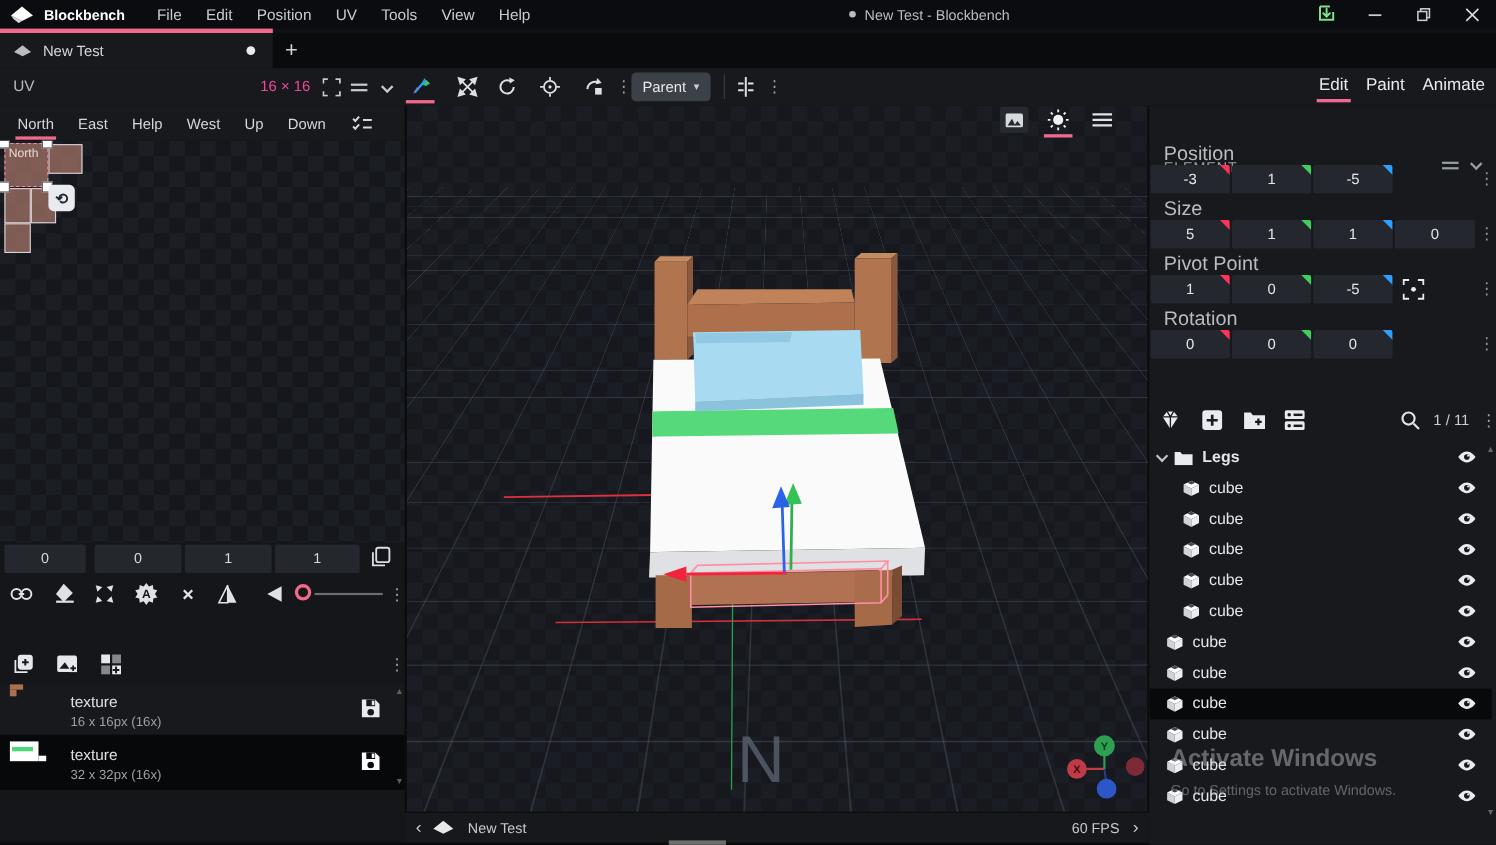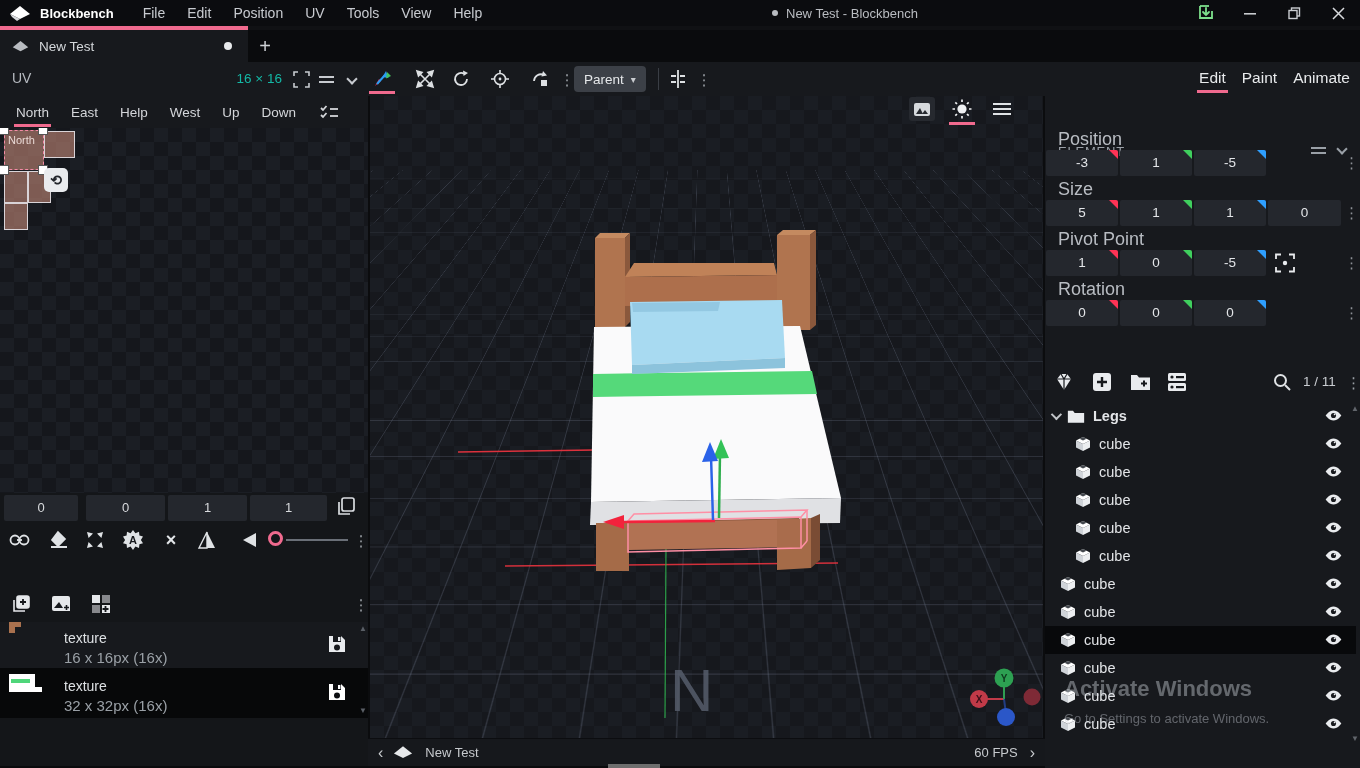--- a/index.html
+++ b/index.html
@@ -22,21 +22,21 @@
   .accent-underline { position:absolute; left:0; top:26px; width:248px; height:4px; background:#f06a8e; }
   
   .tabbar { position:absolute; left:0; top:30px; width:1360px; height:32px; background:#0a0b0d; display:flex; align-items:center; }
   .tab { width:248px; height:32px; background:#17191d; display:flex; align-items:center; padding:0 10px 0 12px; }
   .tab-label { margin-left:10px; font-size:13.5px; color:#d4d7da; flex:1; }
   .tab-dot { width:8px; height:8px; border-radius:50%; background:#e8eaec; margin-right:6px; }
   .tab-add { width:34px; text-align:center; font-size:20px; color:#cfd2d6; }
   
   .toolbar { position:absolute; left:0; top:62px; width:1360px; height:34px; background:#17191d; }
   .uv-label { position:absolute; left:12px; top:8px; font-size:14px; color:#b6bac0; }
-  .uv-size { position:absolute; left:226px; top:9px; width:56px; text-align:right; font-size:13.5px; color:#14b8a6; }
+  .uv-size { position:absolute; left:226px; top:9px; width:56px; text-align:right; font-size:13.5px; color:#ec4899; }
   .tbicon { position:absolute; top:7px; width:20px; height:20px; display:flex; align-items:center; justify-content:center; }
   .tool-underline { position:absolute; left:369px; top:29px; width:26px; height:3px; background:#f06a8e; }
   .parent-btn { position:absolute; left:574px; top:4px; height:26px; background:#3c4047; border-radius:4px; display:flex; align-items:center; padding:0 10px; gap:7px; font-size:13.5px; color:#e6e8ea; }
   .tb-divider { position:absolute; left:658px; top:6px; width:1px; height:22px; background:#3a3e45; }
   .dots { color:#9ba0a6; font-size:15px; letter-spacing:0; line-height:1; }
   .modes { position:absolute; right:10px; top:0; height:34px; display:flex; align-items:center; gap:16px; }
   .mode { font-size:15.5px; color:#e8eaec; position:relative; padding-bottom:2px; }
   .mode.active::after { content:""; position:absolute; left:-2px; right:-2px; bottom:-4px; height:3px; background:#f06a8e; }
   
   .leftpanel { position:absolute; left:0; top:96px; width:368px; height:672px; background:#141619; }
@@ -61,21 +61,21 @@
   .slider-line { position:absolute; left:286px; top:14px; width:62px; height:2px; background:#6a6f77; }
   .slider-knob { position:absolute; left:268px; top:6px; width:15px; height:15px; border:3px solid #f06a8e; border-radius:50%; background:transparent; }
   .panel-hdr { position:absolute; left:0; width:100%; height:30px;margin-top:40px; }
   .panel-hdr .hdr-label { position:absolute; left:16px; top:8px; font-size:13px; letter-spacing:.8px; color:#9aa0a7; }
   .hdr-eq { position:absolute; width:15px; height:7px; border-top:2px solid #9aa0a7; border-bottom:2px solid #9aa0a7; }
   .chev { display:inline-block; width:8px; height:8px; border-right:2px solid #9aa0a7; border-bottom:2px solid #9aa0a7; transform:rotate(45deg); }
   .textoolbar { position:absolute; left:0; top:494px; width:368px; height:30px; }
   .texrow { position:absolute; left:0; width:368px; display:flex; align-items:center; }
   .texthumb { position:absolute; left:8px; width:38px; height:38px; }
   .texname { position:absolute; left:64px; font-size:14px; color:#dde0e3; }
-  .texsize { position:absolute; left:64px; font-size:15px; color:#9aa0a6; }
+  .texsize { position:absolute; left:64px; font-size:12px; color:#9aa0a6; }
   .scroll-arrow { position:absolute; font-size:8px; color:#5a5f66; }
   
   .viewport { position:absolute; left:368px; top:96px; width:677px; height:642px; overflow:hidden;
     border-left:2px solid #0b0c0e; border-right:2px solid #0b0c0e; background:#16181d;
     background-image:
       linear-gradient(45deg,#1a1d23 25%,transparent 25%,transparent 75%,#1a1d23 75%),
       linear-gradient(45deg,#1a1d23 25%,transparent 25%,transparent 75%,#1a1d23 75%);
     background-position:0 0,14px 14px; background-size:28px 28px; }
   .vp-grid-wrap { position:absolute; inset:0; overflow:hidden; perspective:820px; perspective-origin:50% 22%; }
   .vp-grid { position:absolute; left:50%; top:62%; width:2900px; height:2300px;

